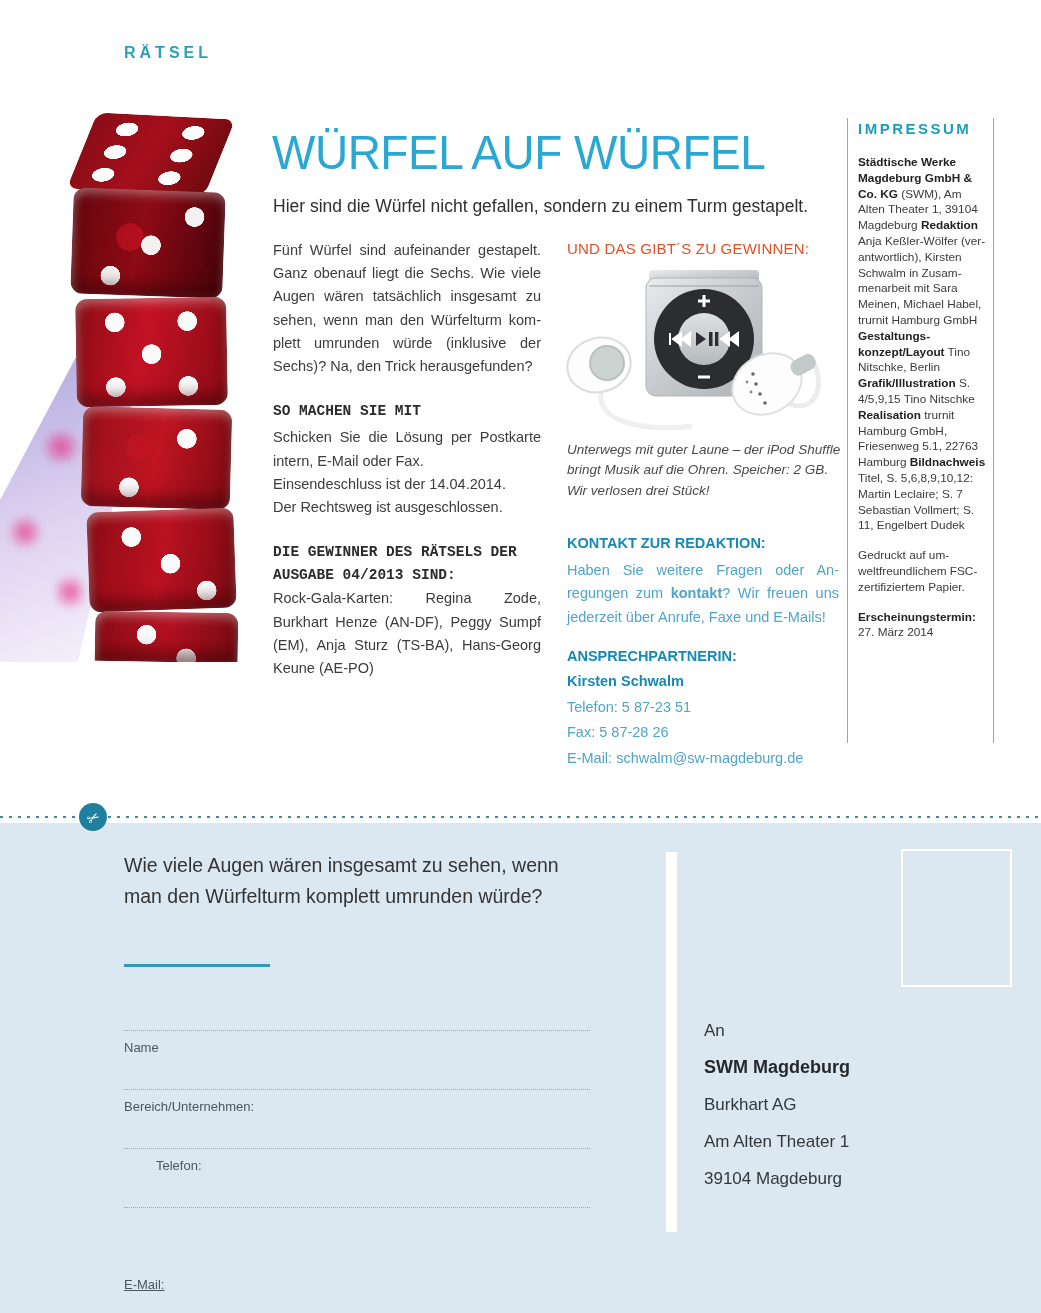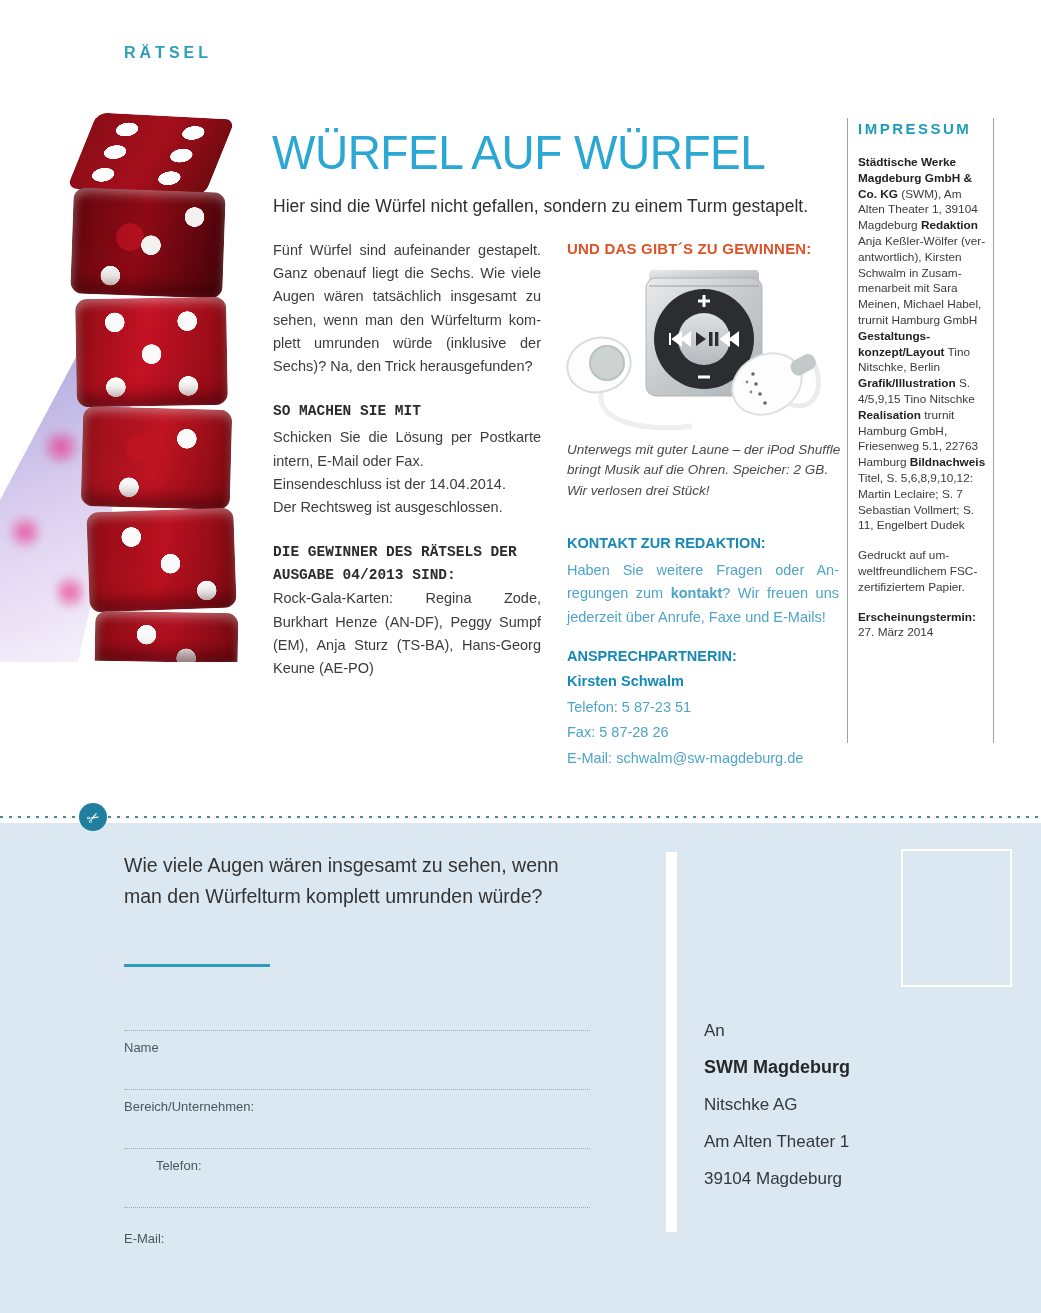--- a/index.html
+++ b/index.html
@@ -66,21 +66,21 @@
 
   
   .title{left:272px;top:124px;font-size:46px;font-weight:300;color:#2BA7D4;letter-spacing:-.5px;white-space:nowrap;transform:scaleY(1.04);transform-origin:left top;}
   .subtitle{left:273px;top:196px;font-size:17.5px;color:#2F2F2F;white-space:nowrap;}
   .col1{left:273px;top:239px;width:268px;font-size:14.5px;line-height:1.6;color:#3C3C3C;}
   .just{text-align:justify;hyphens:manual;}
   .h-dark{font-weight:bold;color:#2b2b2b;margin:22px 0 3px 0;font-family:Liberation Mono, monospace;}
 
   
   .col2{left:567px;top:240px;width:272px;}
-  .h-orange{font-size:15px;font-weight:bold;color:#DD5226;letter-spacing:.2px;}
+  .h-orange{font-size:15px;font-weight:normal;color:#DD5226;letter-spacing:.2px;}
   .ipod{position:absolute;left:-10px;top:22px;}
   .caption{position:absolute;left:0;top:200px;width:280px;font-size:13.5px;font-style:italic;color:#4a4a4a;line-height:1.5;}
   .kontakt{position:absolute;left:0;top:292px;width:272px;font-size:14.5px;line-height:1.6;color:#4FA5C9;}
   .h-blue{font-weight:bold;color:#1689B6;margin:0 0 4px 0;}
   .person{position:absolute;left:0;top:404px;width:272px;font-size:14.5px;line-height:1.75;color:#4FA5C9;}
   .person .name{font-weight:bold;color:#1689B6;}
 
   
   .vrule{width:1px;background:#9BA2A8;top:118px;height:625px;}
   .imp{left:858px;top:120px;width:129px;color:#3A3A3A;}
@@ -232,25 +232,25 @@
 <div class="abs field-line" style="top:1030px;"></div>
 <div class="abs field-label" style="top:1040px;">Name</div>
 
 <div class="abs field-line" style="top:1089px;"></div>
 <div class="abs field-label" style="top:1099px;">Bereich/Unternehmen:</div>
 
 <div class="abs field-line" style="top:1148px;"></div>
 <div class="abs field-label" style="top:1158px;margin-left:32px;">Telefon:</div>
 
 <div class="abs field-line" style="top:1207px;"></div>
-<div class="abs field-label" style="top:1231px;">E-Mail:</div>
+<div class="abs field-label" style="top:1277px;text-decoration:underline;">E-Mail:</div>
 
 <div class="abs white-bar"></div>
 
 <div class="abs address">
   <div>An</div>
   <div class="bold">SWM Magdeburg</div>
-  <div>Nitschke AG</div>
+  <div>Burkhart AG</div>
   <div>Am Alten Theater 1</div>
   <div>39104 Magdeburg</div>
 </div>
 
 <div class="abs stamp-box"></div>
 
 </body></html>

